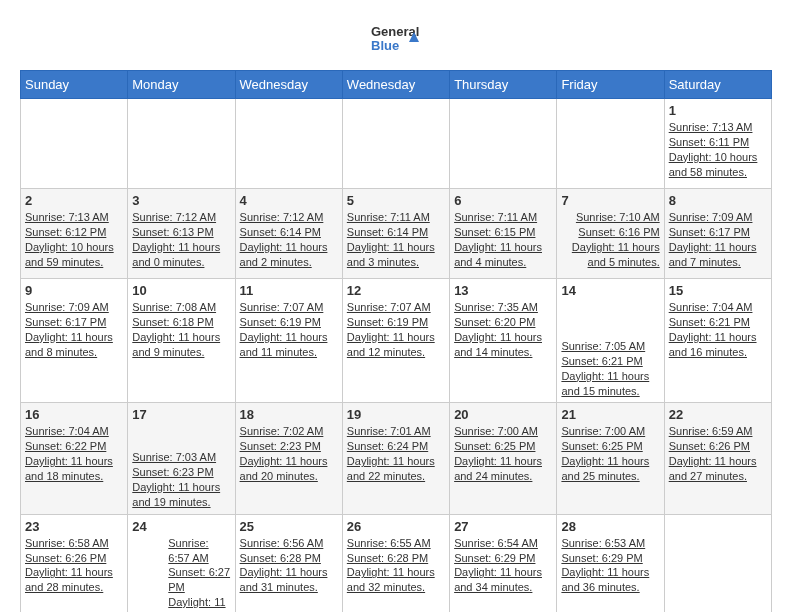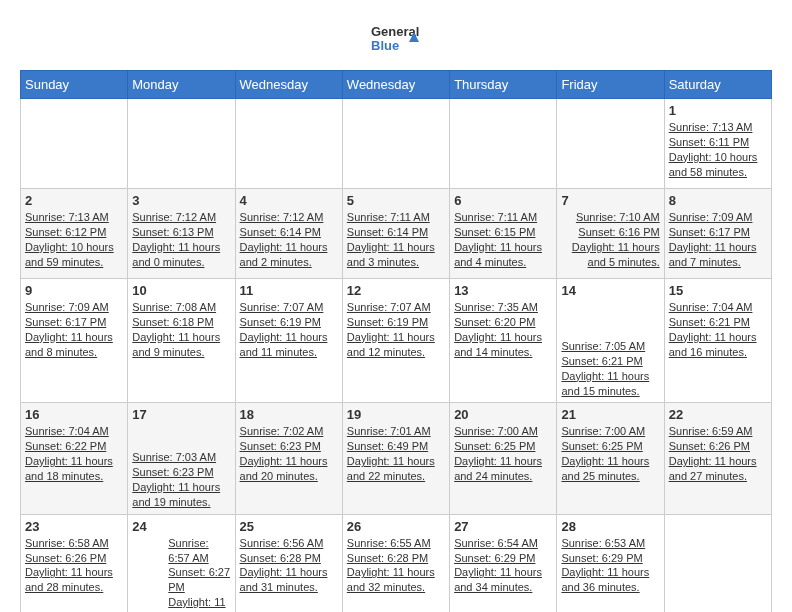--- a/index.html
+++ b/index.html
@@ -232,28 +232,28 @@
         <td>
           <div class="day-number">17</div>
           <div class="day-info" style="white-space: pre-line; margin-top: 28px;">Sunrise: 7:03 AM
 Sunset: 6:23 PM
 Daylight: 11 hours
 and 19 minutes.</div>
         </td>
         <td>
           <div class="day-number">18</div>
           <div class="day-info" style="white-space: pre-line;">Sunrise: 7:02 AM
-Sunset: 6:23 PM
+Sunset: 2:23 PM
 Daylight: 11 hours
 and 20 minutes.</div>
         </td>
         <td>
           <div class="day-number">19</div>
           <div class="day-info" style="white-space: pre-line;">Sunrise: 7:01 AM
-Sunset: 6:49 PM
+Sunset: 6:24 PM
 Daylight: 11 hours
 and 22 minutes.</div>
         </td>
         <td>
           <div class="day-number">20</div>
           <div class="day-info" style="white-space: pre-line;">Sunrise: 7:00 AM
 Sunset: 6:25 PM
 Daylight: 11 hours
 and 24 minutes.</div>
         </td>

